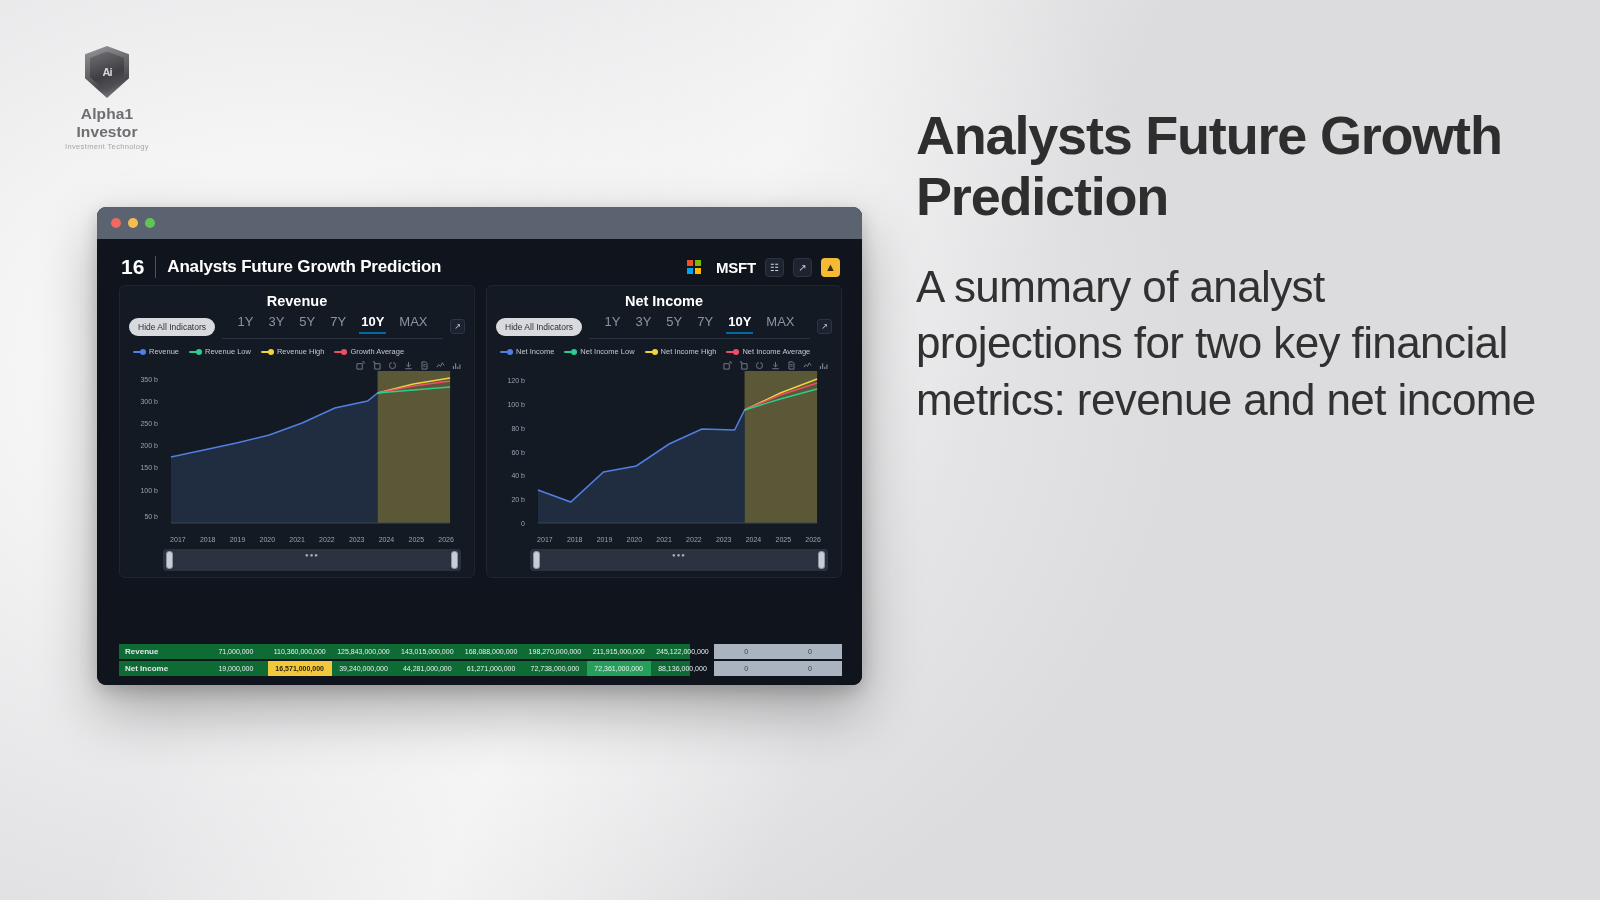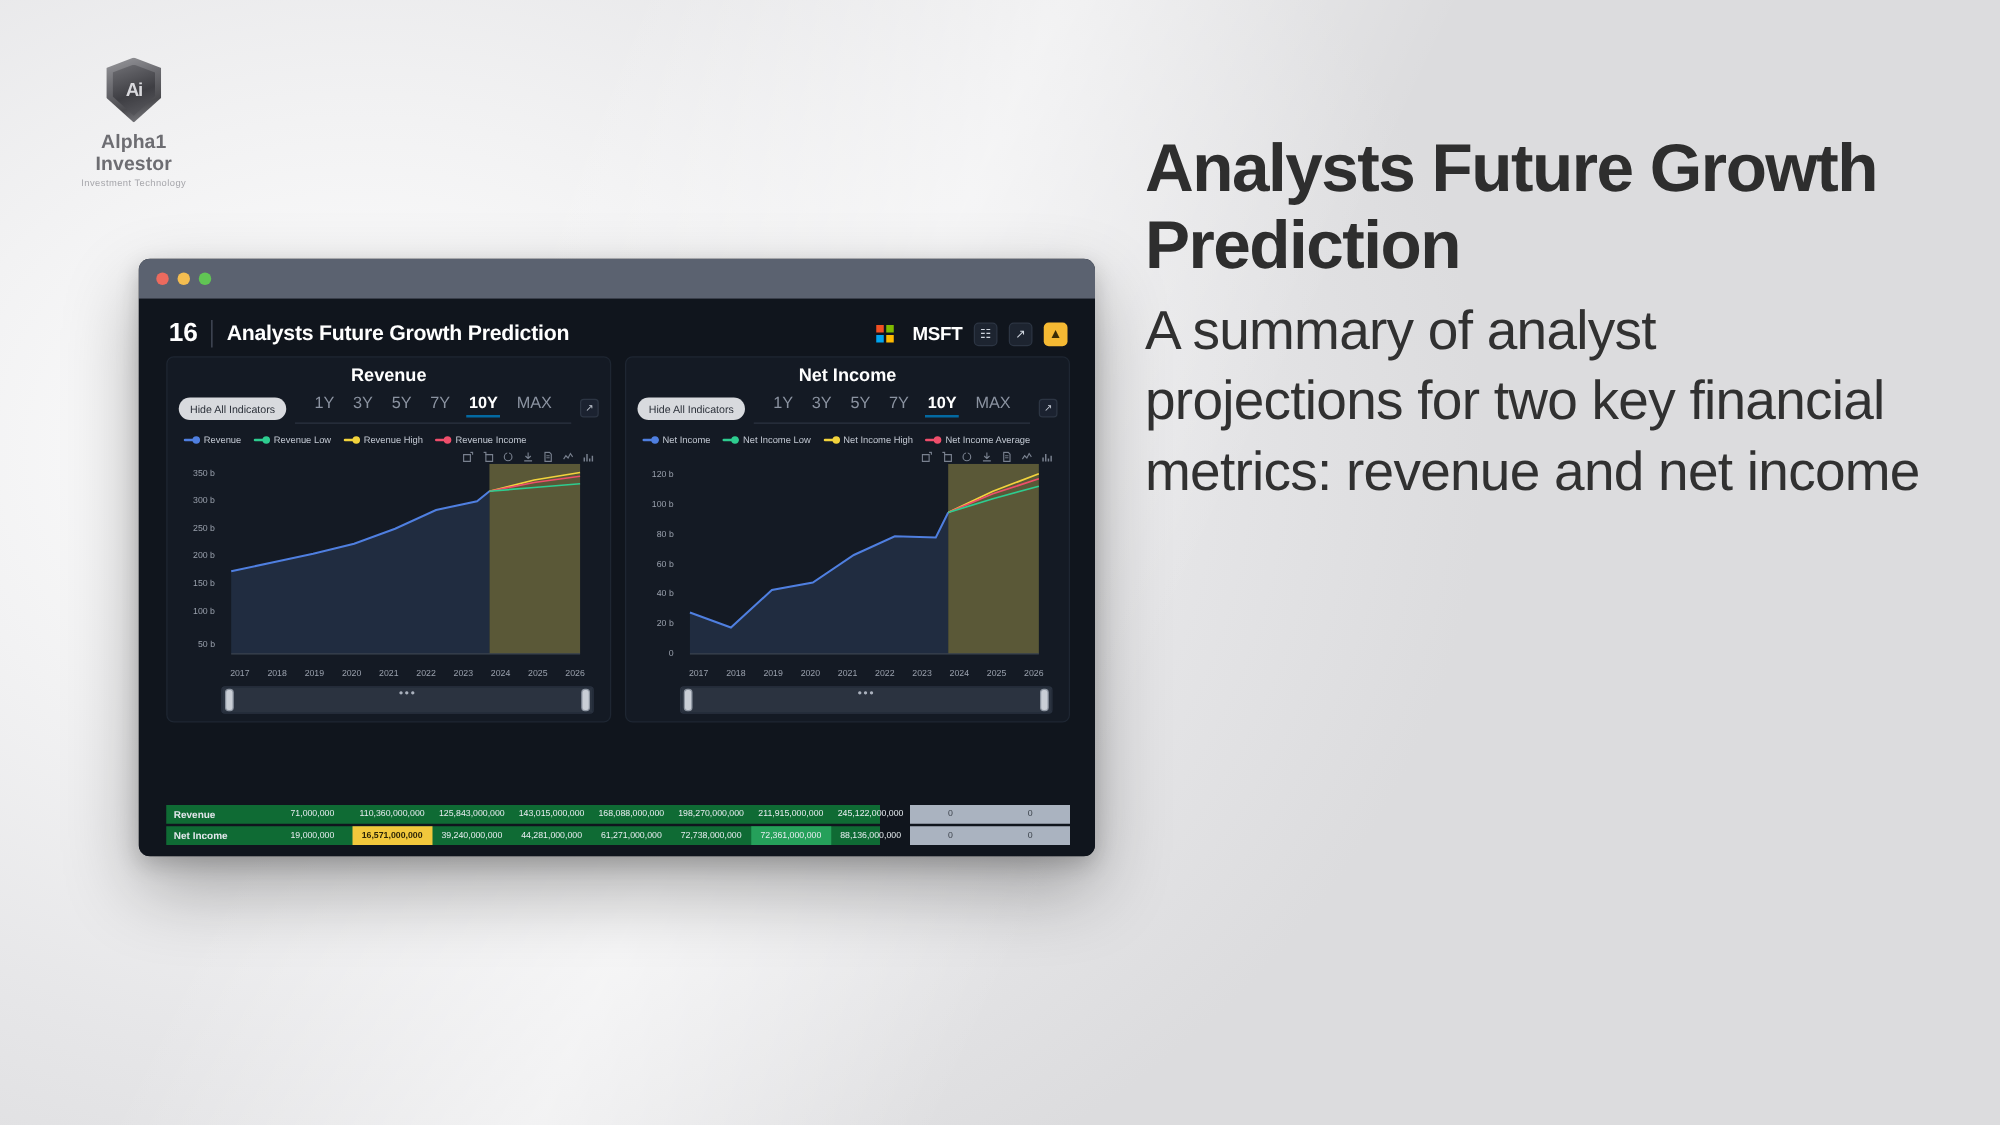--- a/index.html
+++ b/index.html
@@ -23,31 +23,31 @@
     background:linear-gradient(160deg,#9a9a9e 0%,#6e6e73 35%,#4a4a4e 70%,#8a8a8f 100%);
     clip-path:polygon(50% 0%,100% 16%,100% 62%,50% 100%,0% 62%,0% 16%);
     display:flex; align-items:center; justify-content:center;
     box-shadow:0 2px 5px rgba(0,0,0,.18);
   }
   .shield-inner{ width:34px; height:41px;
     background:linear-gradient(160deg,#6f6f74 0%,#3e3e43 55%,#5d5d62 100%);
     clip-path:polygon(50% 0%,100% 16%,100% 62%,50% 100%,0% 62%,0% 16%);
     display:flex; align-items:center; justify-content:center;
   }
-  .shield-mark{ color:#d9d9dd; font-size:15px; font-weight:bold; letter-spacing:-1px; line-height:1; }
+  .shield-mark{ color:#d9d9dd; font-size:11px; font-weight:bold; letter-spacing:-1px; line-height:1; }
   .logo-name{ margin-top:7px; font-size:15.5px; font-weight:bold; color:#6d6d72; letter-spacing:.1px; }
   .logo-tag{ margin-top:1px; font-size:7.5px; color:#a6a6ab; letter-spacing:.35px; }
 
   
   .copy{ position:absolute; left:916px; top:105px; width:620px; }
   .copy h1{ font-size:54px; line-height:1.13; font-weight:bold; color:#2e2e2e; letter-spacing:-1.2px; }
-  .copy p{ margin-top:10px; font-size:44px; line-height:1.28; color:#313131; letter-spacing:-.6px; }
-
-  
-  .window{ position:absolute; left:111px; top:207px; width:765px; height:478px;
+  .copy p{ margin-top:32px; font-size:44px; line-height:1.28; color:#313131; letter-spacing:-.6px; }
+
+  
+  .window{ position:absolute; left:97px; top:207px; width:765px; height:478px;
     border-radius:9px; overflow:hidden;
     box-shadow:0 26px 60px rgba(0,0,0,.30), 0 6px 18px rgba(0,0,0,.18);
     background:#11161f;
   }
   .titlebar{ height:32px; background:#5b6270; display:flex; align-items:center; padding-left:14px; gap:7px; }
   .dot{ width:10px; height:10px; border-radius:50%; }
   .d1{background:#ec6a5e;} .d2{background:#f4bd50;} .d3{background:#61c554;}
 
   .app{ background:#10151d; height:446px; position:relative; }
 
@@ -189,21 +189,21 @@
             <span>Revenue Low</span>
           </span>
           <span class="lg">
             <span class="ln" style="background:#f2d33c"></span>
               <span class="dt" style="background:#f2d33c"></span>
             <span>Revenue High</span>
           </span>
           <span class="lg">
             <span class="ln" style="background:#ef4e6b"></span>
               <span class="dt" style="background:#ef4e6b"></span>
-            <span>Revenue Income</span>
+            <span>Growth Average</span>
           </span>
         </div>
 
         <div class="toolbar">
           <svg width="9" height="9" viewBox="0 0 10 10">
               <path d="M1 3h6v6H1z" fill="none" stroke="#79818f" stroke-width="1"></path>
               <path d="M7 1h2v2" fill="none" stroke="#79818f" stroke-width="1"></path>
             </svg>
           <svg width="9" height="9" viewBox="0 0 10 10">
               <path d="M3 3h6v6H3z" fill="none" stroke="#79818f" stroke-width="1"></path>

